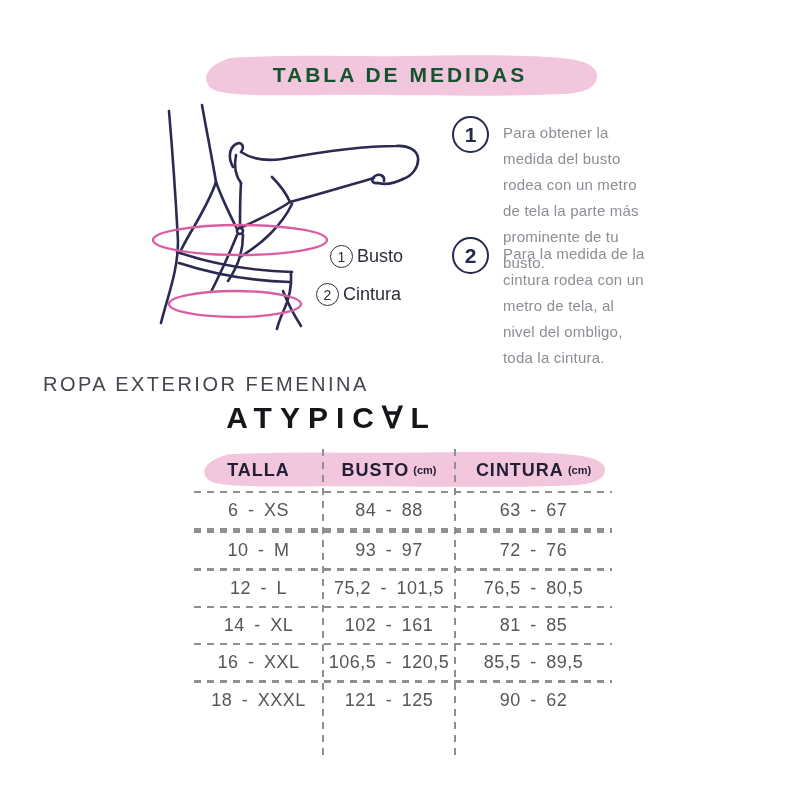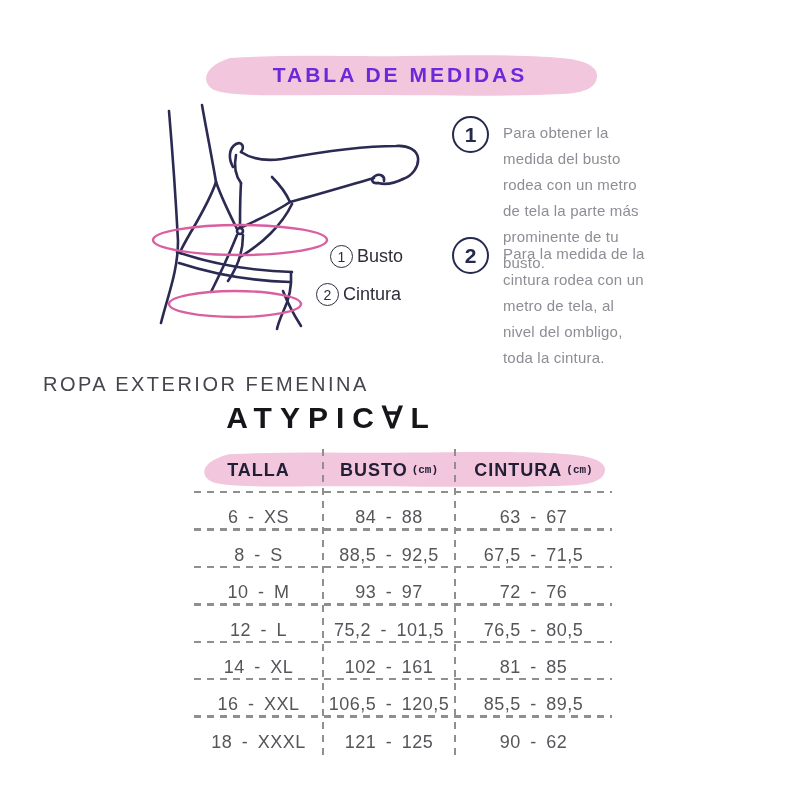--- a/index.html
+++ b/index.html
@@ -5,21 +5,21 @@
   html,body{margin:0;padding:0;background:#ffffff;}
   .page{
     position:relative;width:800px;height:800px;background:#ffffff;overflow:hidden;
     font-family:"Liberation Sans",sans-serif;color:#26233a;
   }
   
   .title-banner{position:absolute;left:200px;top:53px;width:400px;height:44px;}
   .title-banner .blob{position:absolute;left:0;top:0;width:100%;height:100%;}
   .title-banner h1{
     position:relative;margin:0;height:44px;display:flex;align-items:center;justify-content:center;
-    font-size:21px;font-weight:bold;letter-spacing:3px;color:#6d28d9;
+    font-size:21px;font-weight:bold;letter-spacing:3px;color:#14532d;
   }
   
   .figure-art{position:absolute;left:140px;top:103px;width:300px;height:240px;}
   .fig-label{
     position:absolute;display:flex;align-items:center;gap:4px;color:#2e2e3a;
   }
   .fig-label .fig-num{
     width:23px;height:23px;border:1.6px solid #2e2e3a;border-radius:50%;
     display:flex;align-items:center;justify-content:center;
     font-size:14px;font-weight:500;box-sizing:border-box;
@@ -46,29 +46,29 @@
   }
   .brand-logo{
     position:absolute;left:0;top:400px;width:663px;text-align:center;
     font-size:30px;font-weight:600;letter-spacing:8px;color:#15151a;
   }
   
   .size-table{position:absolute;left:194px;top:449px;width:418px;}
   .header-blob{position:absolute;left:4px;top:1px;width:410px;height:38px;}
   .trow{display:flex;position:relative;}
   .trow.thead{height:42px;}
-  .trow.tdata{height:35px;align-items:flex-end;}
+  .trow.tdata{height:35px;}
   .tcell{
     display:flex;align-items:center;justify-content:center;box-sizing:border-box;position:relative;z-index:1;
   }
   .c1{width:129px;}
   .c2{width:132px;}
   .c3{width:157px;}
   .thead .tcell{font-size:18px;font-weight:bold;color:#221e35;letter-spacing:1px;}
-  .thead .unit{font-size:11px;font-weight:bold;margin-left:4px;letter-spacing:0;font-family:Liberation Mono, monospace;}
+  .thead .unit{font-size:11px;font-weight:bold;margin-left:4px;letter-spacing:0;}
   .tdata .tcell{font-size:18px;color:#56565a;letter-spacing:0.5px;word-spacing:4px;}
   .hline{
     height:2.4px;width:418px;
     background:repeating-linear-gradient(90deg,#8f8f8f 0 7px,transparent 7px 13px);
   }
   .vline{
     position:absolute;top:0;width:2.4px;height:310px;z-index:2;
     background:repeating-linear-gradient(180deg,#8f8f8f 0 7px,transparent 7px 13px);
   }
   .vline.v1{left:128px;}
@@ -157,25 +157,20 @@
     </div>
 
     <div class="hline"></div>
     <div class="trow tdata">
       <div class="tcell c1">6 - XS</div>
       <div class="tcell c2">84 - 88</div>
       <div class="tcell c3">63 - 67</div>
     </div>
 
     <div class="hline"></div>
-    <div class="trow tdata">
-      <div class="tcell c1">8 - S</div>
-      <div class="tcell c2">88,5 - 92,5</div>
-      <div class="tcell c3">67,5 - 71,5</div>
-    </div>
 
     <div class="hline"></div>
     <div class="trow tdata">
       <div class="tcell c1">10 - M</div>
       <div class="tcell c2">93 - 97</div>
       <div class="tcell c3">72 - 76</div>
     </div>
 
     <div class="hline"></div>
     <div class="trow tdata">

